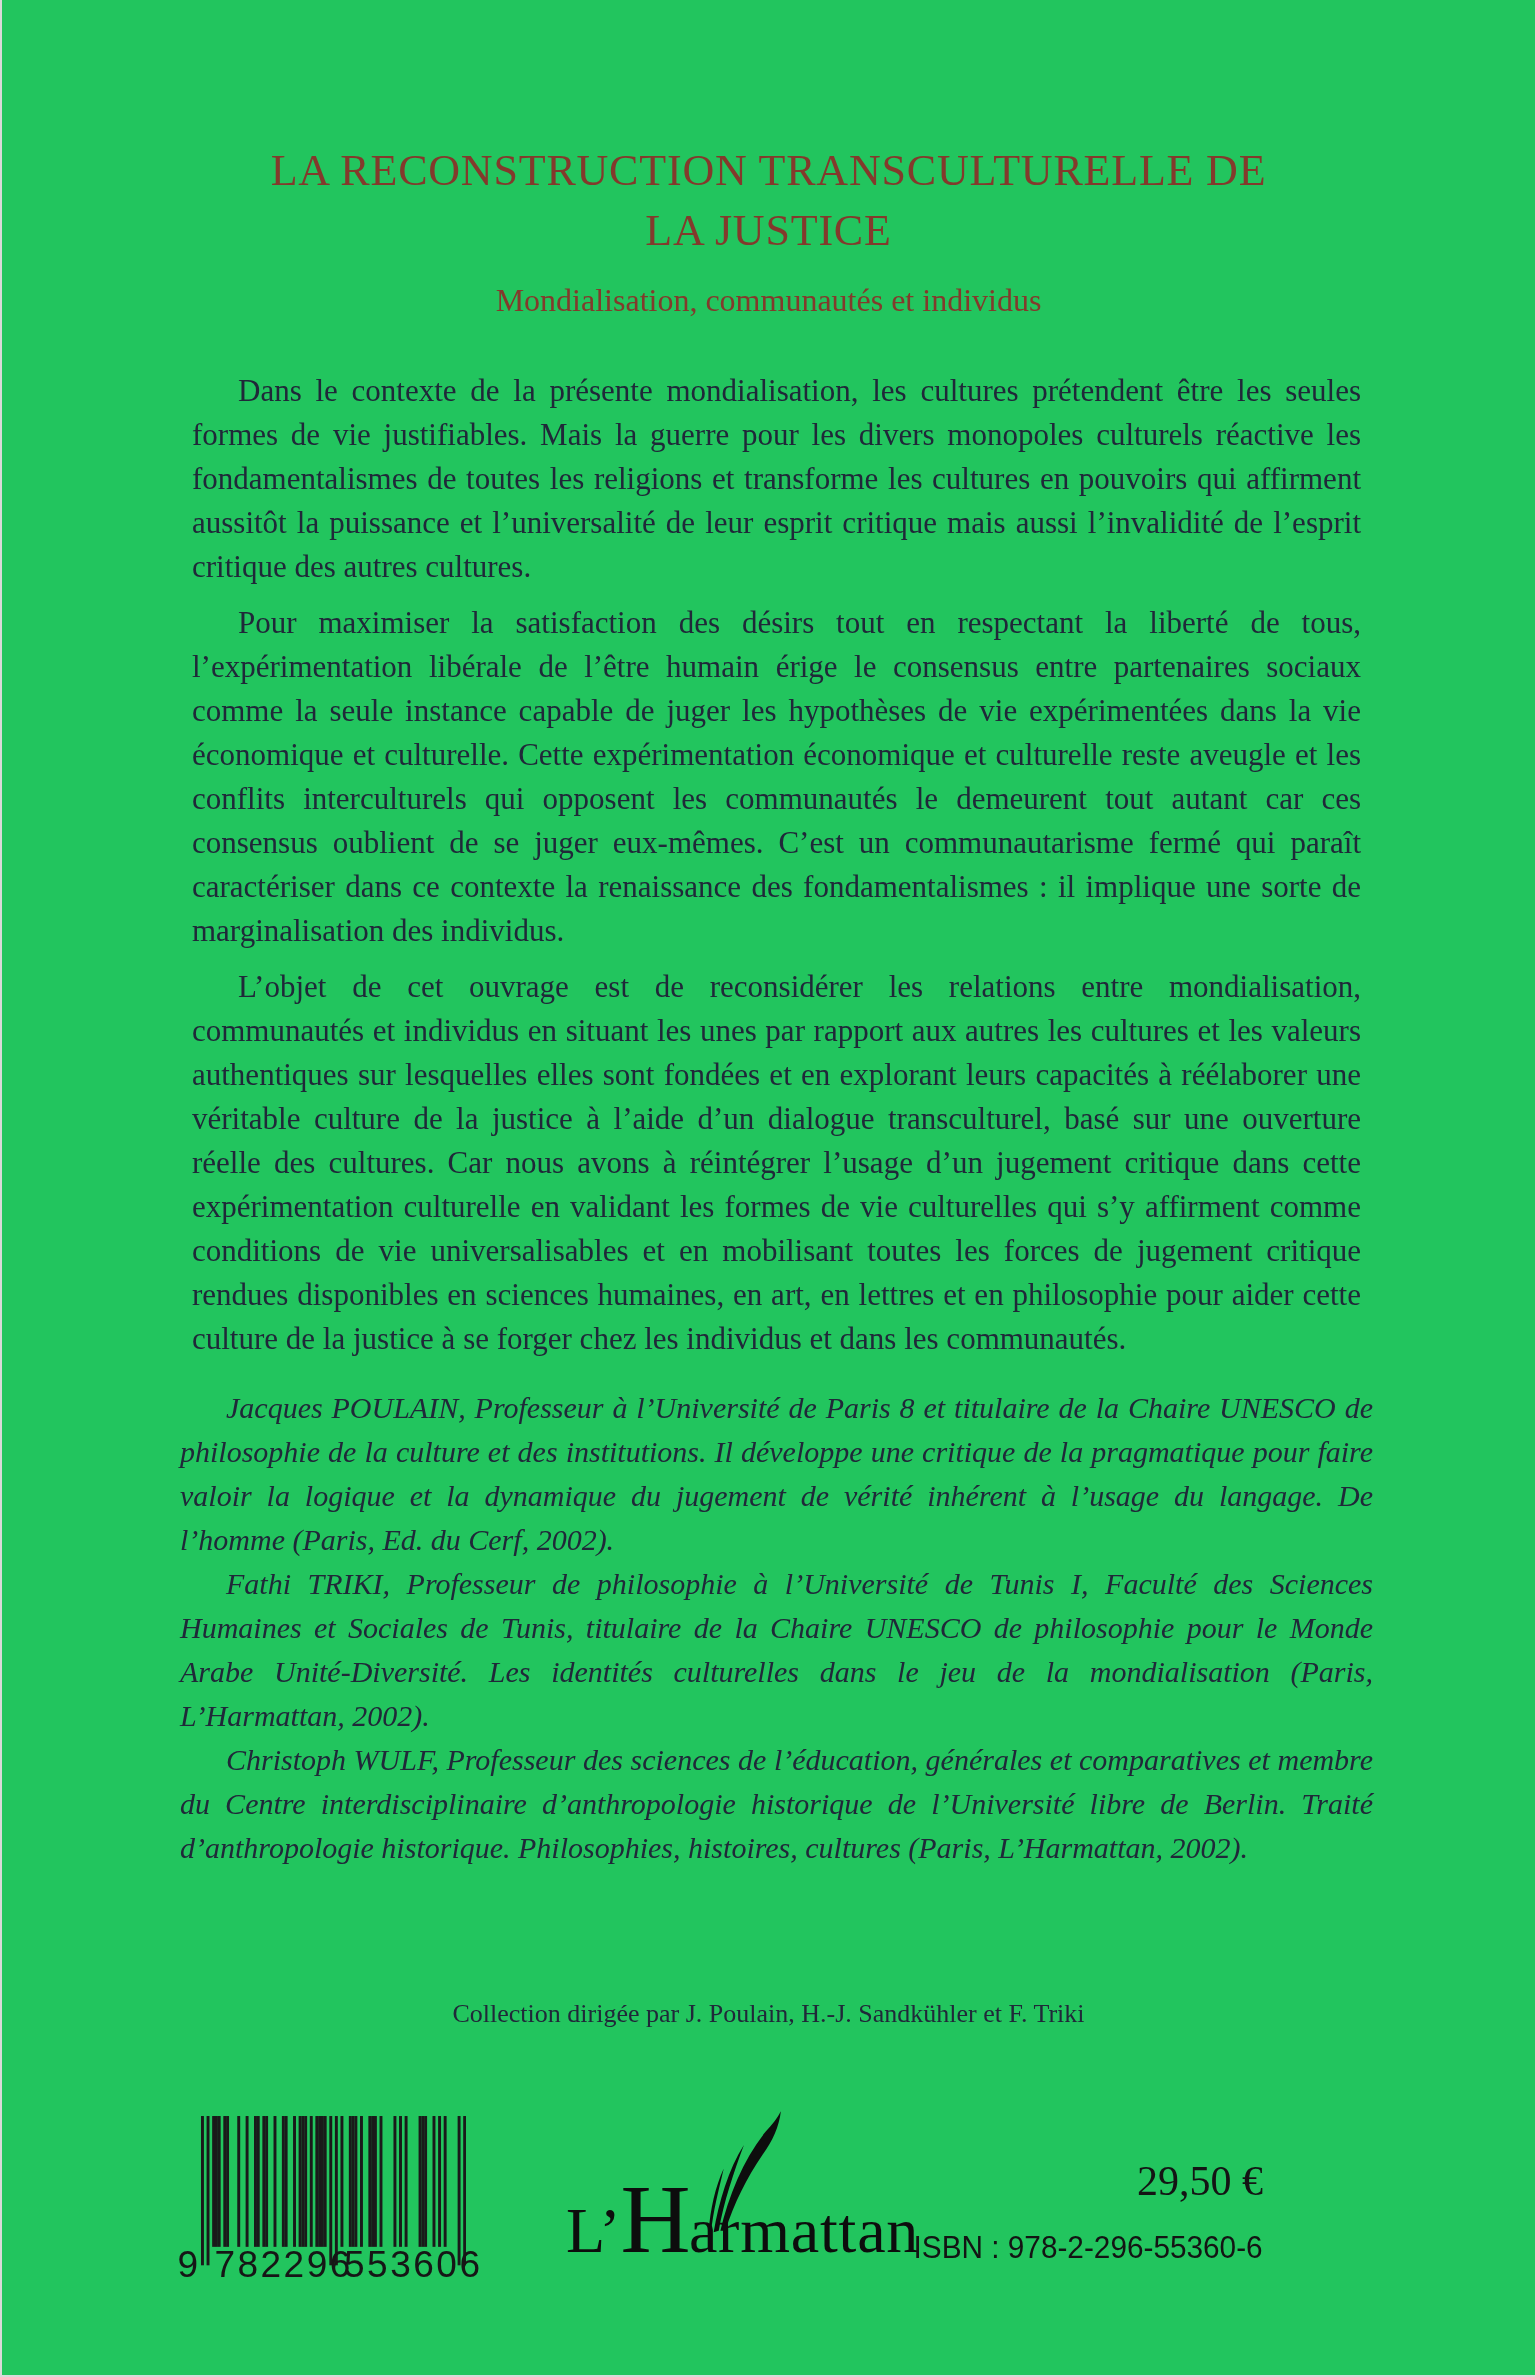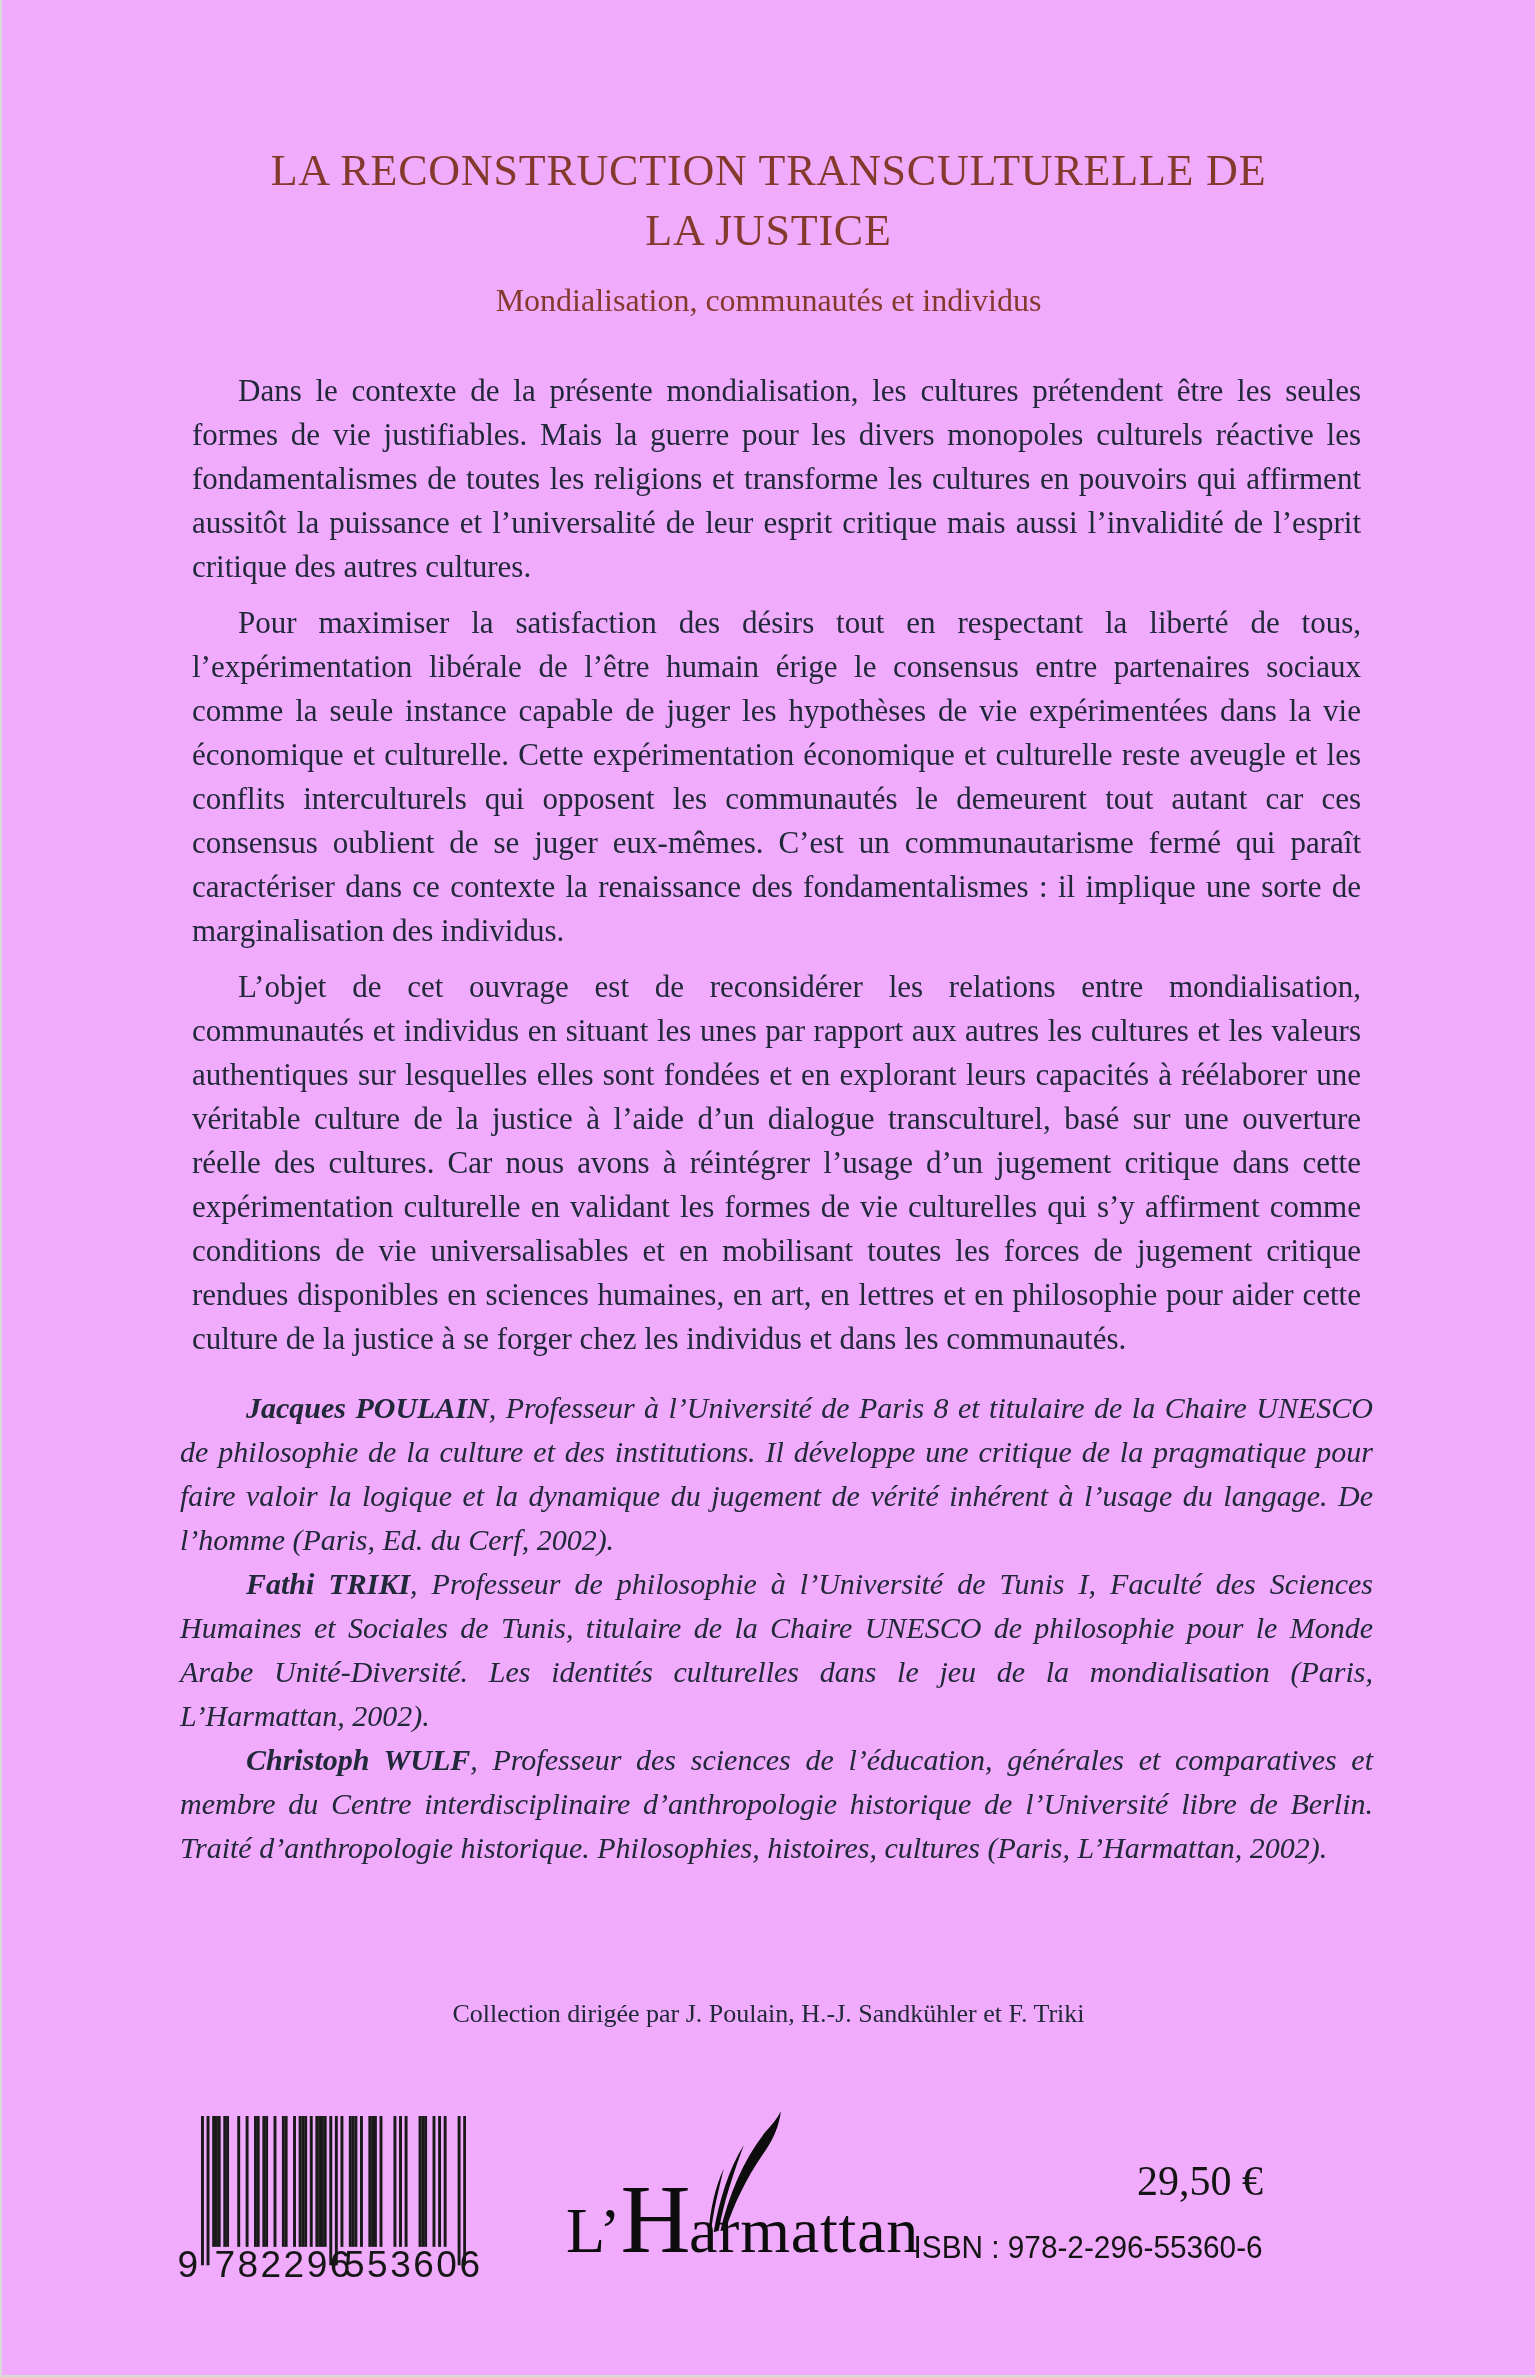--- a/index.html
+++ b/index.html
@@ -1,19 +1,19 @@
 <!DOCTYPE html>
 <html style="font-size:13.4px"><head>
 <meta charset="utf-8">
 <style>
   html,body{margin:0;padding:0;background:#ffffff;}
   .page{
     position:relative;
     width:1535px;height:2377px;
-    background:#f0abfc;
+    background:#22c55e;
     overflow:hidden;
     font-family:"Liberation Serif", serif;
     border-left:2.5px solid #d9d9d9;
     border-bottom:2.5px solid #d9d9d9;
     box-sizing:border-box;
   }
   
   .title-block{
     position:absolute;top:141px;left:0;width:100%;
     text-align:center;
@@ -42,21 +42,21 @@
     text-indent:46px;
   }
   .bios{margin-top:25px;}
   .bios p{
     margin:0;
     font-size:30px;line-height:44px;
     text-align:justify;
     text-indent:46px;
     font-style:italic;
   }
-  .bio-name{font-weight:700;font-style:italic;margin-left:20px;}
+  .bio-name{font-weight:400;font-style:italic;}
   
   .collection{
     position:absolute;top:1982px;left:0;width:100%;
     text-align:center;color:var(--body-color);
   }
   .collection-name{
     font-size:34px;line-height:40px;
     font-style:italic;font-weight:700;
     letter-spacing:0.8px;
   }

